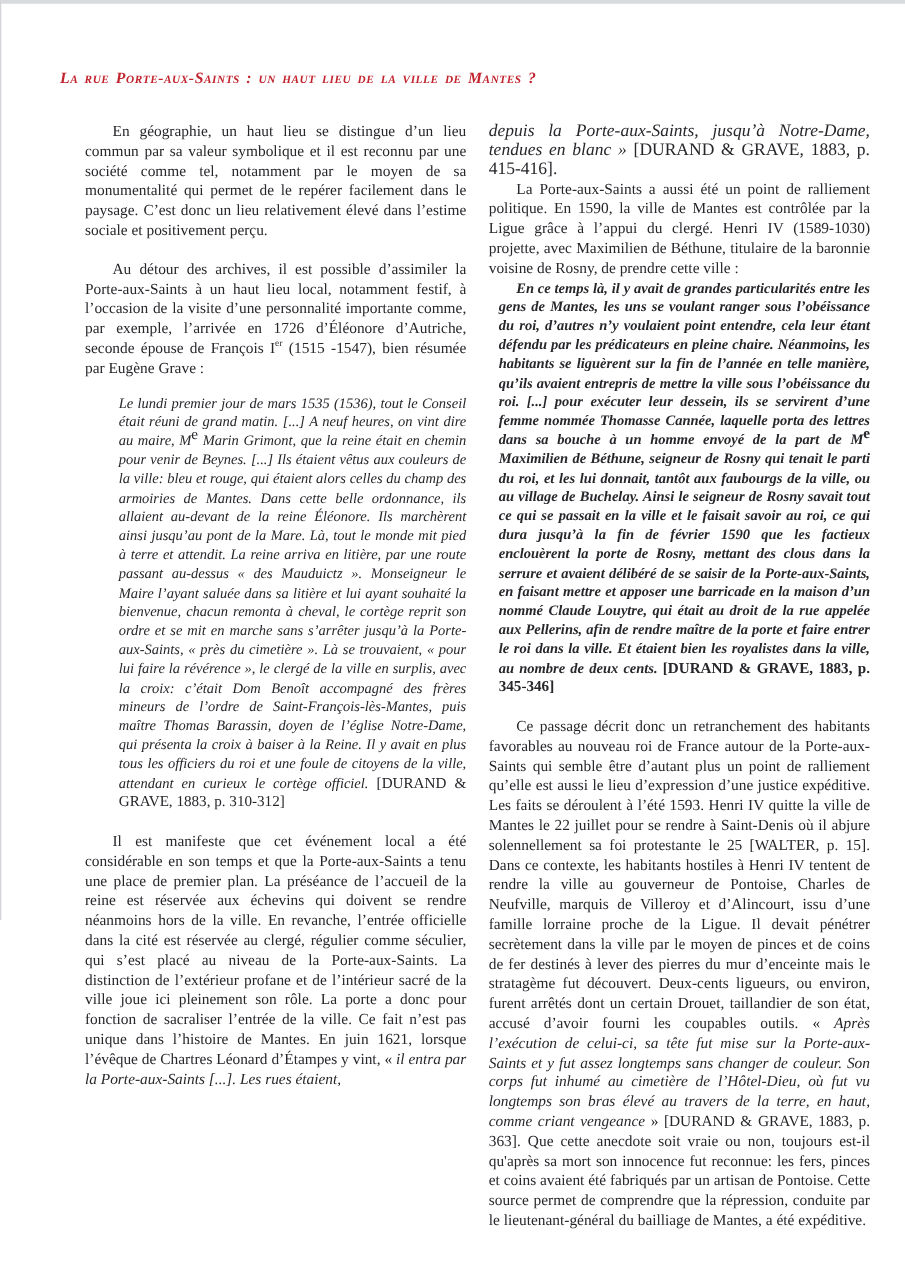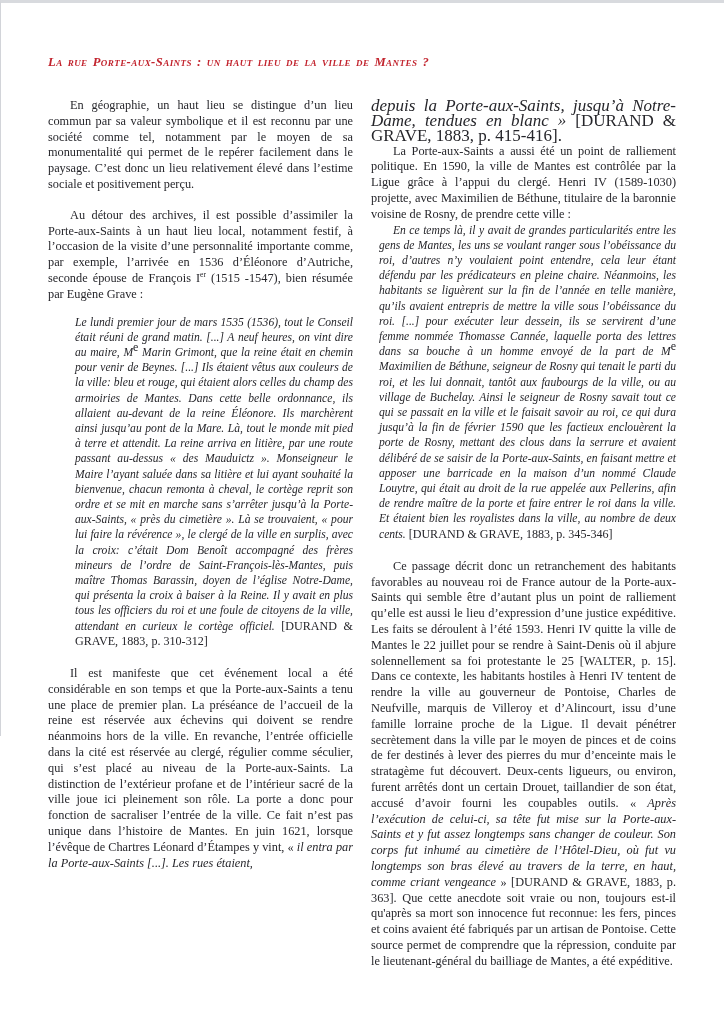--- a/index.html
+++ b/index.html
@@ -29,20 +29,21 @@
     font-weight: 600;
     font-style: italic;
     font-variant: small-caps;
     letter-spacing: 0.45px;
     color: #c2242e;
     word-spacing: 1.5px;
   }
   .cols {
     display: flex;
     gap: 18px;
+    margin-left: 20px;
   }
   .col {
     width: 305px;
     flex: 0 0 305px;
   }
   p { margin: 0; }
   .body {
     font-size: 12.3px;
     line-height: 15.8px;
     text-align: justify;
@@ -56,32 +57,33 @@
     margin: 0 0 17px 27px;
     font-style: italic;
     font-size: 11.6px;
     line-height: 15.2px;
     text-align: justify;
   }
   .qpara { margin: 0; }
   .qindent { text-indent: 13px; }
   
   .qcont {
-    font-size: 17px;
+    font-size: 14px;
     line-height: 15.2px;
     text-align: justify;
     margin: 0;
   }
   
   .quote2 {
     margin: 0 0 17px 8px;
     font-style: italic;
     font-size: 11.6px;
     line-height: 15.2px;
     text-align: justify;
+    font-weight: bold;
   }
   .qpara2 { text-indent: 14px; }
   .it { font-style: italic; }
   .rm { font-style: normal; }
   .quote .rm, .quote2 .rm { font-size: 12.1px; }
   .sup {
     font-size: 0.62em;
     vertical-align: super;
     line-height: 0;
   }
@@ -91,21 +93,21 @@
 
 <div class="page">
 
   <h1 class="title">La rue Porte-aux-Saints : un haut lieu de la ville de Mantes ?</h1>
 
   <div class="cols">
 
     <div class="col">
       <p class="body indent gap-b"><span>En géographie, un haut lieu se distingue d’un lieu commun par sa valeur symbolique et il est reconnu par une société comme tel, notamment par le moyen de sa monumentalité qui permet de le repérer facilement dans le paysage. C’est donc un lieu relativement élevé dans l’estime sociale et positivement perçu.</span></p>
 
-      <p class="body indent gap-s"><span>Au détour des archives, il est possible d’assimiler la Porte-aux-Saints à un haut lieu local, notamment festif, à l’occasion de la visite d’une personnalité importante comme, par exemple, l’arrivée en 1536 d’Éléonore d’Autriche, seconde épouse de François I</span><span class="sup">er</span><span> (1515 -1547), bien résumée par Eugène Grave :</span></p>
+      <p class="body indent gap-s"><span>Au détour des archives, il est possible d’assimiler la Porte-aux-Saints à un haut lieu local, notamment festif, à l’occasion de la visite d’une personnalité importante comme, par exemple, l’arrivée en 1726 d’Éléonore d’Autriche, seconde épouse de François I</span><span class="sup">er</span><span> (1515 -1547), bien résumée par Eugène Grave :</span></p>
 
       <div class="quote">
         <p class="qpara"><span>Le lundi premier jour de mars 1535 (1536), tout le Conseil était réuni de grand matin. [...] A neuf heures, on vint dire au maire, M</span><span class="sup rm">e</span><span> Marin Grimont, que la reine était en chemin pour venir de Beynes. [...] Ils étaient vêtus aux couleurs de la ville: bleu et rouge, qui étaient alors celles du champ des armoiries de Mantes. Dans cette belle ordonnance, ils allaient au-devant de la reine Éléonore. Ils marchèrent ainsi jusqu’au pont de la Mare. Là, tout le monde mit pied à terre et attendit. La reine arriva en litière, par une route passant au-dessus « des Mauduictz ». Monseigneur le Maire l’ayant saluée dans sa litière et lui ayant souhaité la bienvenue, chacun remonta à cheval, le cortège reprit son ordre et se mit en marche sans s’arrêter jusqu’à la Porte-aux-Saints, « près du cimetière ». Là se trouvaient, « pour lui faire la révérence », le clergé de la ville en surplis, avec la croix: c’était Dom Benoît accompagné des frères mineurs de l’ordre de Saint-François-lès-Mantes, puis maître Thomas Barassin, doyen de l’église Notre-Dame, qui présenta la croix à baiser à la Reine. Il y avait en plus tous les officiers du roi et une foule de citoyens de la ville, attendant en curieux le cortège officiel.</span><span class="rm"> [DURAND &amp; GRAVE, 1883, p. 310-312]</span></p>
       </div>
 
       <p class="body indent"><span>Il est manifeste que cet événement local a été considérable en son temps et que la Porte-aux-Saints a tenu une place de premier plan. La préséance de l’accueil de la reine est réservée aux échevins qui doivent se rendre néanmoins hors de la ville. En revanche, l’entrée officielle dans la cité est réservée au clergé, régulier comme séculier, qui s’est placé au niveau de la Porte-aux-Saints. La distinction de l’extérieur profane et de l’intérieur sacré de la ville joue ici pleinement son rôle. La porte a donc pour fonction de sacraliser l’entrée de la ville. Ce fait n’est pas unique dans l’histoire de Mantes. En juin 1621, lorsque l’évêque de Chartres Léonard d’Étampes y vint, « </span><span class="it">il entra par la Porte-aux-Saints [...]. Les rues étaient,</span></p>
     </div>
 
     <div class="col">
       <p class="qcont"><span class="it">depuis la Porte-aux-Saints, jusqu’à Notre-Dame, tendues en blanc » </span><span class="rm">[DURAND &amp; GRAVE, 1883, p. 415-416].</span></p>

